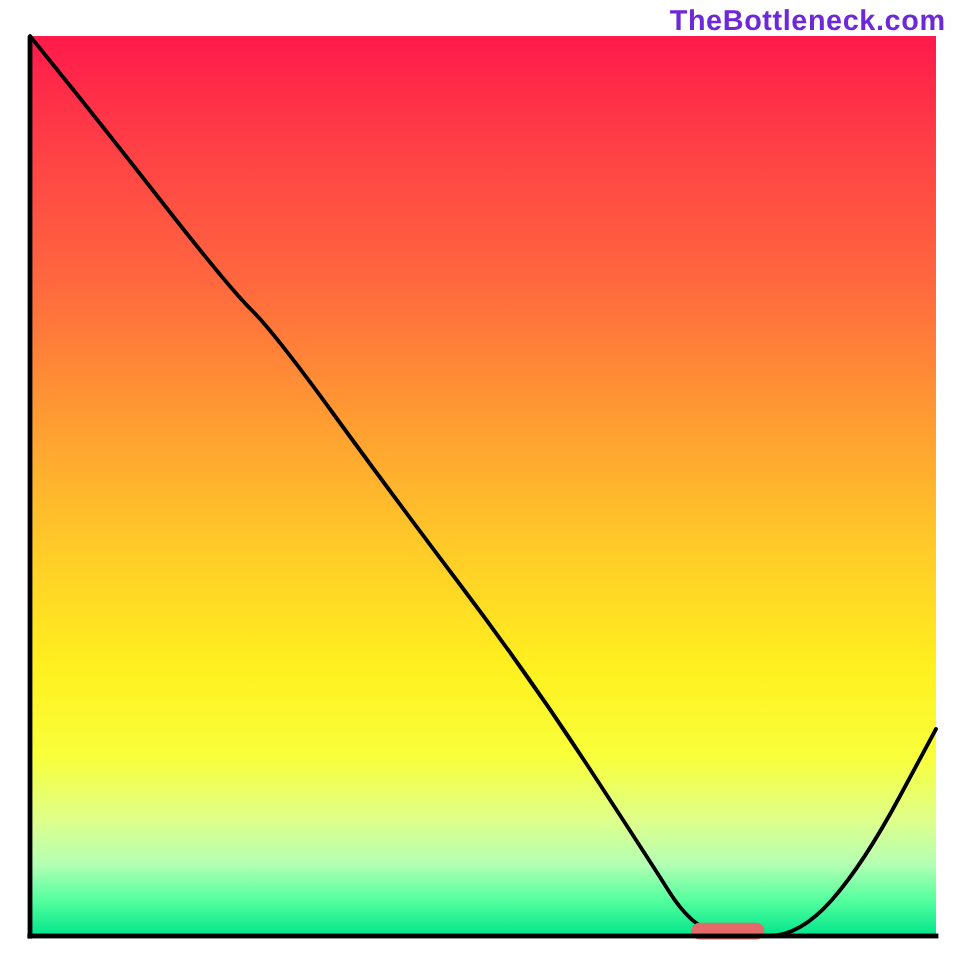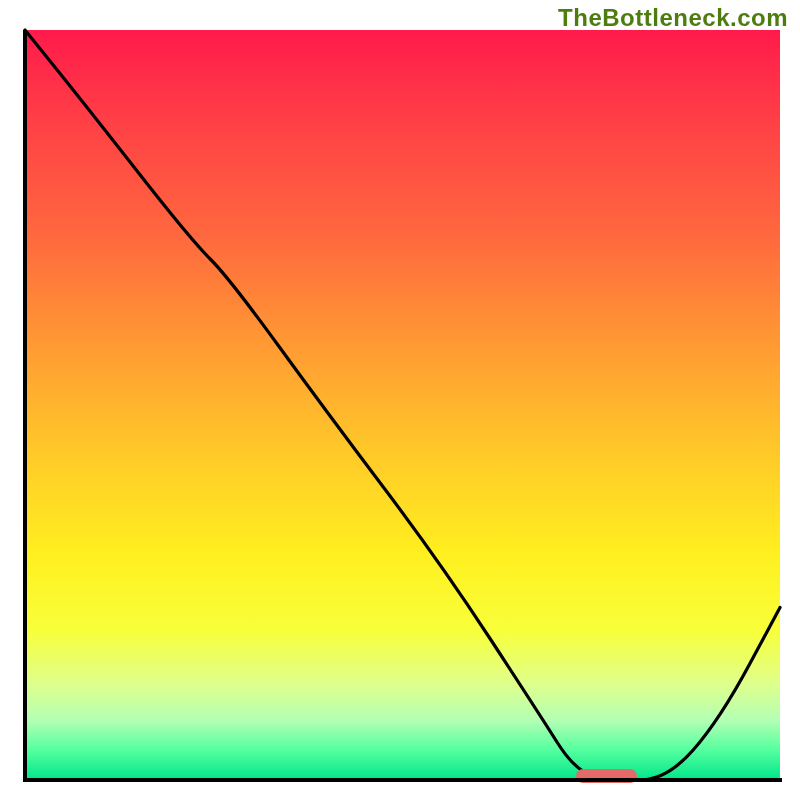--- a/index.html
+++ b/index.html
@@ -14,21 +14,21 @@
     position: relative;
     width: 800px;
     height: 800px;
   }
   .watermark {
     position: absolute;
     top: 4px;
     right: 12px;
     font-size: 24px;
     font-weight: bold;
-    color: #4d7c0f;
+    color: #6d28d9;
     letter-spacing: 0.5px;
   }
   .plot-area {
     position: absolute;
     left: 25px;
     top: 30px;
     width: 755px;
     height: 750px;
     box-sizing: border-box;
   }

